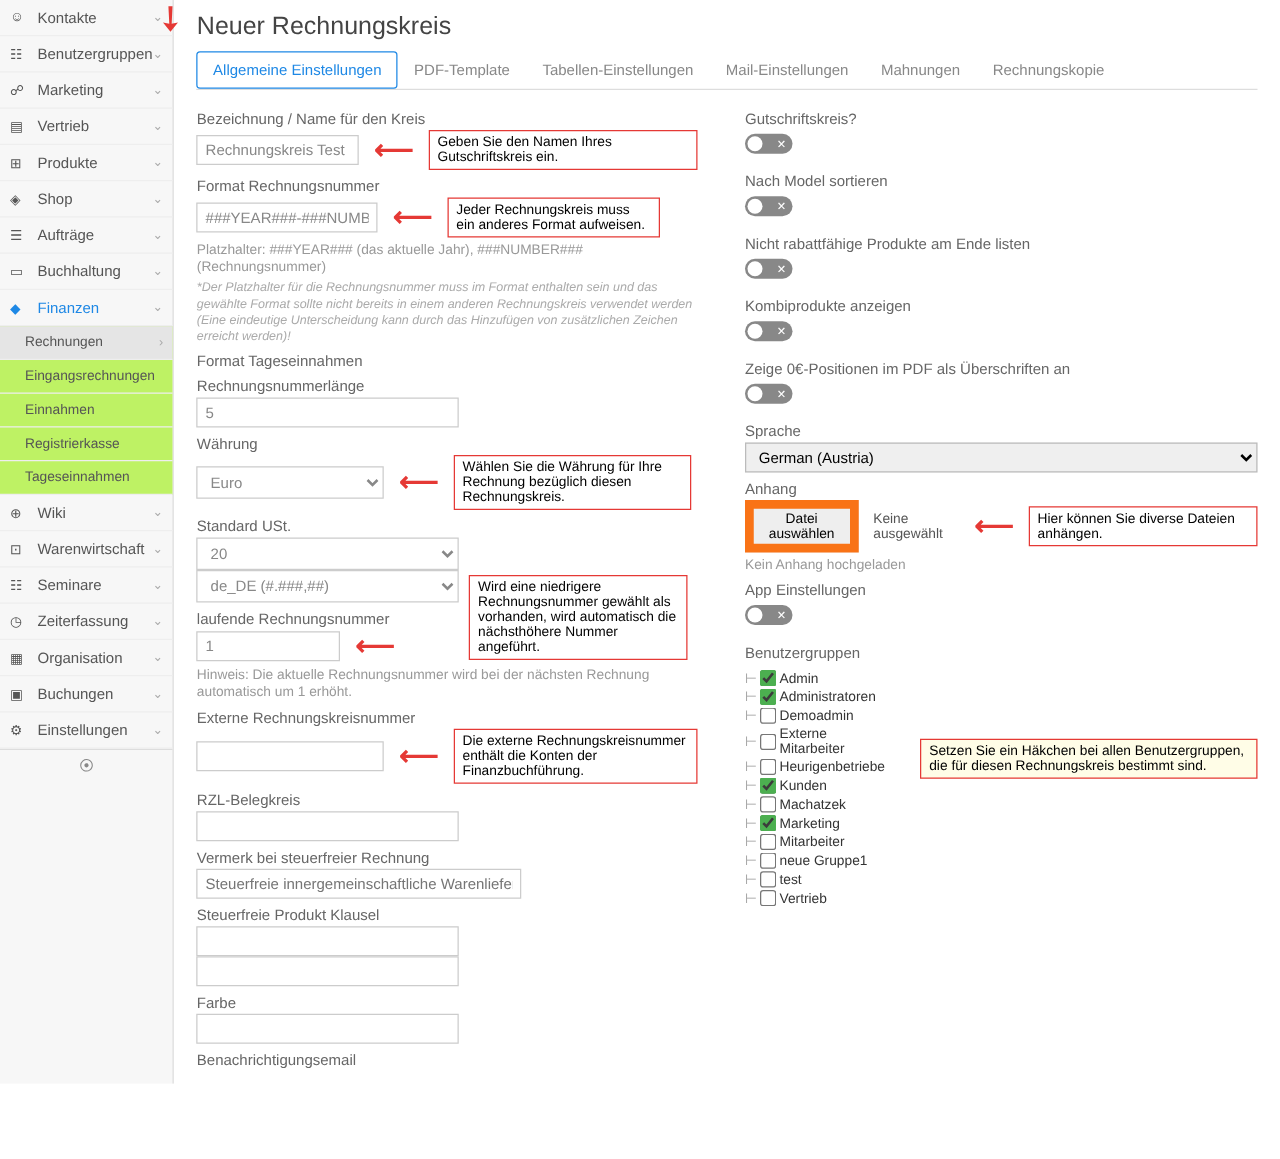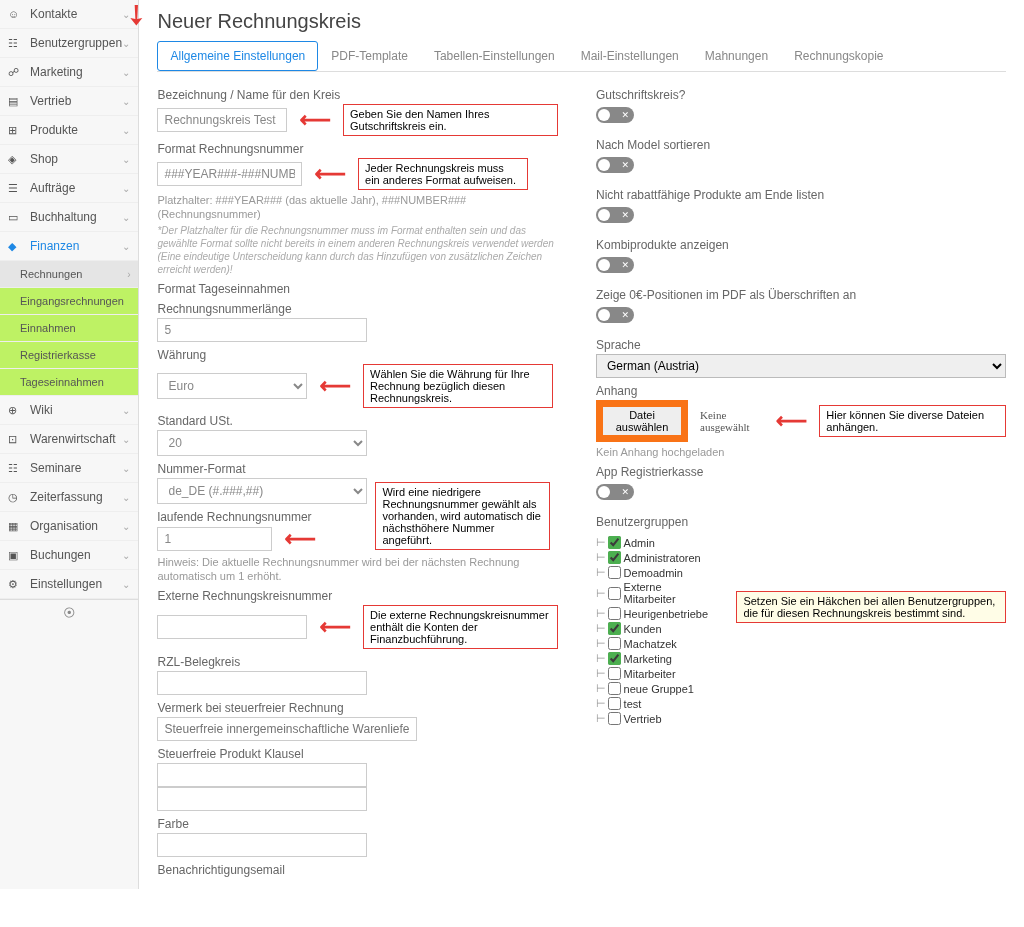--- a/index.html
+++ b/index.html
@@ -25,21 +25,21 @@
 .form-label { font-size: 12px; color: #666; margin-top: 6px; margin-bottom: 2px; }
 .form-input, .form-select { width: 210px; padding: 4px 6px; border: 1px solid #ccc; font-size: 12px; color: #888; background: #fff; }
 .form-select { appearance: auto; }
 .hint { font-size: 11px; color: #999; margin-top: 3px; line-height: 1.3; }
 .hint-italic { font-style: italic; font-size: 10px; color: #aaa; line-height: 1.3; margin-top: 2px; }
 .toggle { display: inline-flex; align-items: center; width: 38px; height: 16px; background: #888; border-radius: 10px; margin: 3px 0 6px; position: relative; cursor: pointer; }
 .toggle .knob { width: 12px; height: 12px; background: #fff; border-radius: 50%; position: absolute; left: 2px; display:flex; align-items:center; justify-content:center; font-size:8px; color:#666;}
 .toggle .x { position:absolute; right:5px; color:#fff; font-size:9px; }
 .lang-select { width: 410px; padding: 3px 6px; border: 1px solid #bbb; font-size: 12px; }
 .file-btn { border: 7px solid #f97316; background: #eee; padding: 2px 6px; font-size: 11px; cursor: pointer; }
-.file-status { font-size: 11px; color: #555; margin-left: 4px; font-family: Liberation Serif, serif; }
+.file-status { font-size: 11px; color: #555; margin-left: 4px; }
 .tree { margin-top: 4px; font-size: 11px; }
 .tree-item { display: flex; align-items: center; padding: 1px 0; }
 .tree-item .dash { color: #999; margin-right: 2px; }
 .tree-item input[type=checkbox] { margin-right: 3px; }
 .tree-item.checked input { accent-color: #4caf50; }
 .callout { border: 1.5px solid #e53935; color: #000; font-size: 11px; padding: 3px 6px; background: #fff; }
 .callout-yellow { border: 1.5px solid #e53935; background: #fffde7; }
 .row { display: flex; align-items: center; gap: 8px; }
 .arrow-left { color:#e53935; font-size:22px; font-weight:bold; margin: 0 4px; }
 .big-arrow { position: absolute; }
@@ -192,21 +192,20 @@
         <div class="form-label">Währung</div>
         <div class="row">
           <select class="form-select" style="width:150px"><option>Euro</option></select>
           <span class="arrow-left">⟵</span>
           <div class="callout" style="width:190px">Wählen Sie die Währung für Ihre Rechnung bezüglich diesen Rechnungskreis.</div>
         </div>
 
         <div class="form-label">Standard USt.</div>
         <select class="form-select"><option>20</option></select>
 
-        <div class="form-label">Nummer-Format</div>
         <div class="row" style="align-items:flex-start">
           <div>
             <select class="form-select"><option>de_DE (#.###,##)</option></select>
             <div class="form-label">laufende Rechnungsnummer</div>
             <div class="row">
               <input class="form-input" style="width: 115px;" value="1">
               <span class="arrow-left">⟵</span>
             </div>
           </div>
           <div class="callout" style="width:175px; margin-top:4px">Wird eine niedrigere Rechnungsnummer gewählt als vorhanden, wird automatisch die nächsthöhere Nummer angeführt.</div>
@@ -289,21 +288,21 @@
 
         <div class="form-label">Anhang</div>
         <div class="row">
           <button class="file-btn">Datei auswählen</button>
           <span class="file-status">Keine ausgewählt</span>
           <span class="arrow-left">⟵</span>
           <div class="callout">Hier können Sie diverse Dateien anhängen.</div>
         </div>
         <div class="hint">Kein Anhang hochgeladen</div>
 
-        <div class="form-label">App Registrierkasse</div>
+        <div class="form-label">App Einstellungen</div>
         <div class="toggle">
             <span class="knob"></span>
             <span class="x">✕</span>
           </div>
 
         <div class="form-label">Benutzergruppen</div>
         <div class="row" style="align-items:flex-start; gap:20px">
           <div class="tree" id="groups-tree">
               <div class="tree-item checked">
                 <span class="dash">⊢</span>

